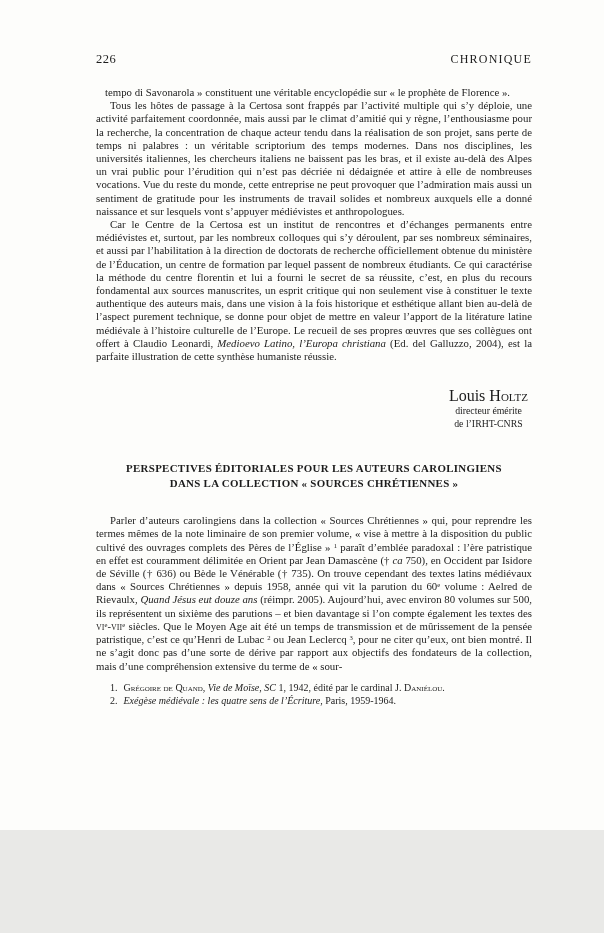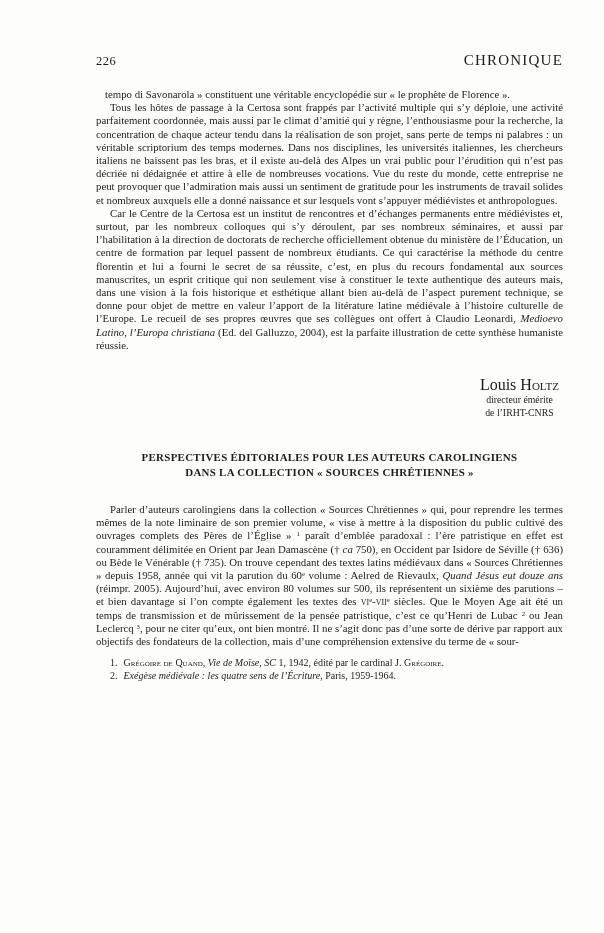--- a/index.html
+++ b/index.html
@@ -3,41 +3,41 @@
 <meta charset="utf-8">
 <style>
   html, body {
     margin: 0;
     padding: 0;
     background: #e9e9e7;
   }
   .page {
     position: relative;
     width: 604px;
-    height: 933px;
+    height: 830px;
     margin: 0 auto;
     background: #fdfdfb;
     color: #1c1c1c;
     font-family: "Liberation Serif", "DejaVu Serif", serif;
     box-sizing: border-box;
-    padding: 52px 41px 0 96px;
+    padding: 52px 72px 0 96px;
     overflow: hidden;
   }
   .running-head {
     display: flex;
     justify-content: space-between;
     align-items: baseline;
     margin-bottom: 19px;
   }
   .page-num {
     font-size: 12.5px;
     letter-spacing: 0.5px;
   }
   .running-title {
-    font-size: 15px;
+    font-size: 12px;
     letter-spacing: 1.2px;
   }
   .body-text {
     font-size: 10.8px;
     line-height: 13.2px;
     text-align: justify;
   }
   .para {
     margin: 0;
     text-indent: 14px;
@@ -119,21 +119,21 @@
   <section class="body-text next-article">
     <h2 class="article-title">
       <span class="title-line">PERSPECTIVES ÉDITORIALES POUR LES AUTEURS CAROLINGIENS</span>
       <span class="title-line">DANS LA COLLECTION « SOURCES CHRÉTIENNES »</span>
     </h2>
 
     <p class="para first"><span>Parler d’auteurs carolingiens dans la collection « Sources Chrétiennes » qui, pour reprendre les termes mêmes de la note liminaire de son premier volume, « vise à mettre à la disposition du public cultivé des ouvrages complets des Pères de l’Église » </span><span class="s-sup">1</span><span> paraît d’emblée paradoxal : l’ère patristique en effet est couramment délimitée en Orient par Jean Damascène († </span><span class="s-i">ca</span><span> 750), en Occident par Isidore de Séville († 636) ou Bède le Vénérable († 735). On trouve cependant des textes latins médiévaux dans « Sources Chrétiennes » depuis 1958, année qui vit la parution du 60</span><span class="s-sup">e</span><span> volume : Aelred de Rievaulx, </span><span class="s-i">Quand Jésus eut douze ans</span><span> (réimpr. 2005). Aujourd’hui, avec environ 80 volumes sur 500, ils représentent un sixième des parutions – et bien davantage si l’on compte également les textes des </span><span class="s-sc">vi</span><span class="s-sup">e</span><span>-</span><span class="s-sc">vii</span><span class="s-sup">e</span><span> siècles. Que le Moyen Age ait été un temps de transmission et de mûrissement de la pensée patristique, c’est ce qu’Henri de Lubac </span><span class="s-sup">2</span><span> ou Jean Leclercq </span><span class="s-sup">3</span><span>, pour ne citer qu’eux, ont bien montré. Il ne s’agit donc pas d’une sorte de dérive par rapport aux objectifs des fondateurs de la collection, mais d’une compréhension extensive du terme de « sour-</span></p>
 
     <div class="footnotes">
       <div class="footnote">
-        <span class="fn-num">1.</span><span class="fn-text"><span class="s-sc">Grégoire de Quand</span><span>, </span><span class="s-i">Vie de Moïse</span><span>, </span><span class="s-i">SC</span><span> 1, 1942, édité par le cardinal J. </span><span class="s-sc">Grégoire</span><span>.</span></span>
+        <span class="fn-num">1.</span><span class="fn-text"><span class="s-sc">Grégoire de Quand</span><span>, </span><span class="s-i">Vie de Moïse</span><span>, </span><span class="s-i">SC</span><span> 1, 1942, édité par le cardinal J. </span><span class="s-sc">Daniélou</span><span>.</span></span>
       </div>
       <div class="footnote">
         <span class="fn-num">2.</span><span class="fn-text"><span class="s-i">Exégèse médiévale : les quatre sens de l’Écriture</span><span>, Paris, 1959-1964.</span></span>
       </div>
     </div>
   </section>
 
 </div>
 
 </body></html>

